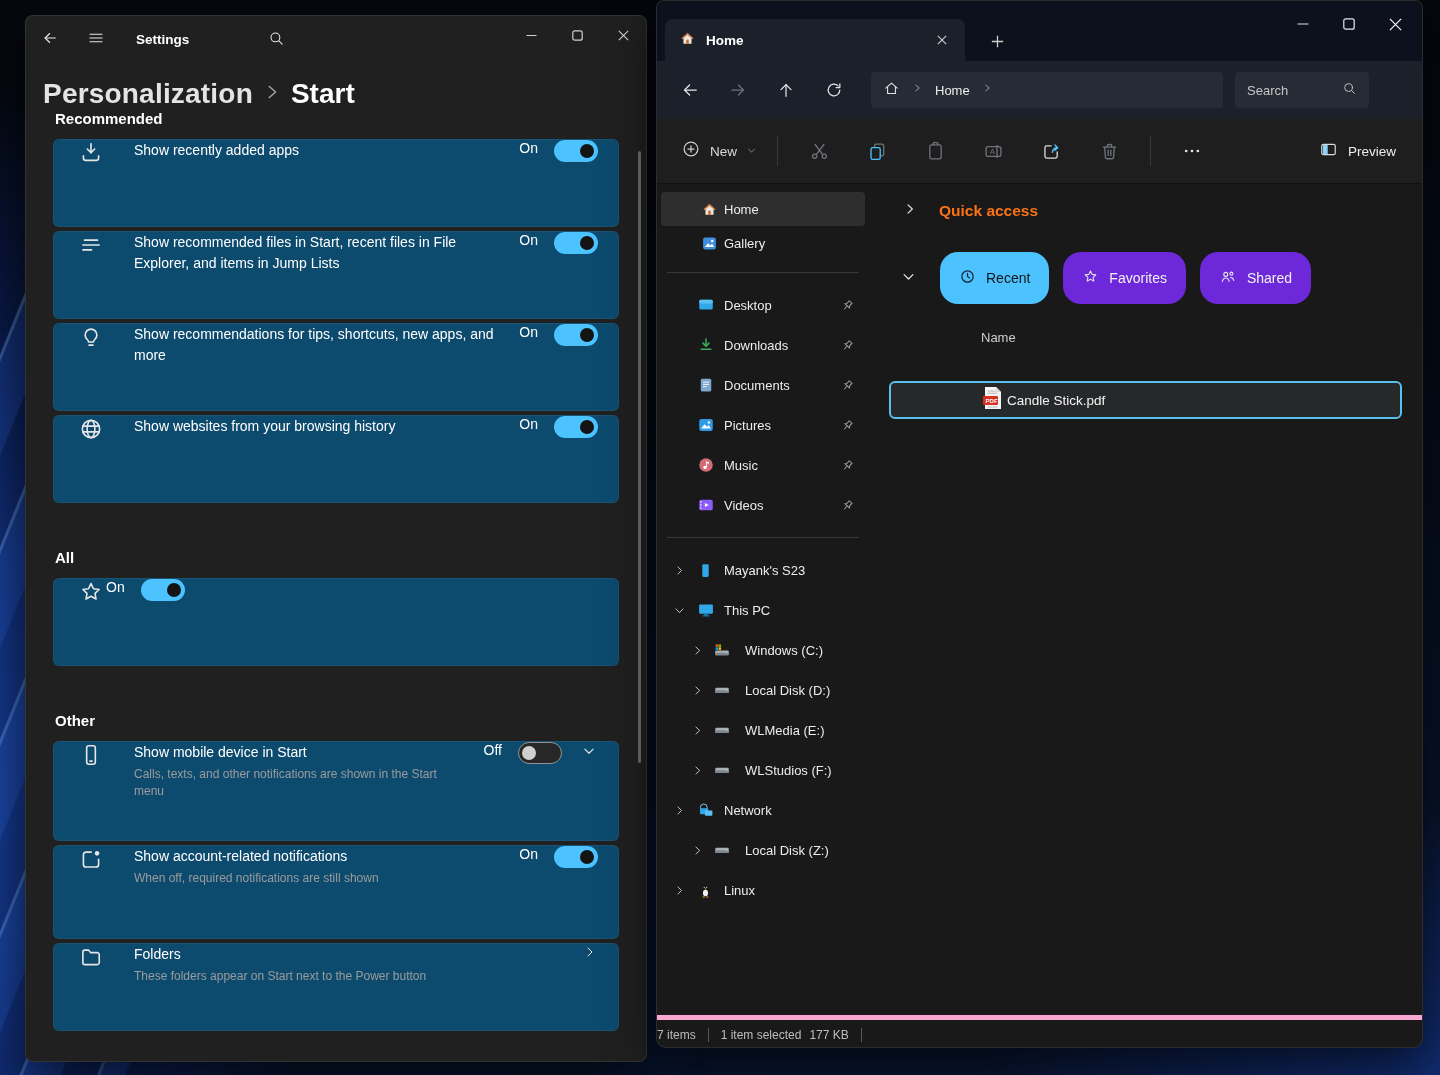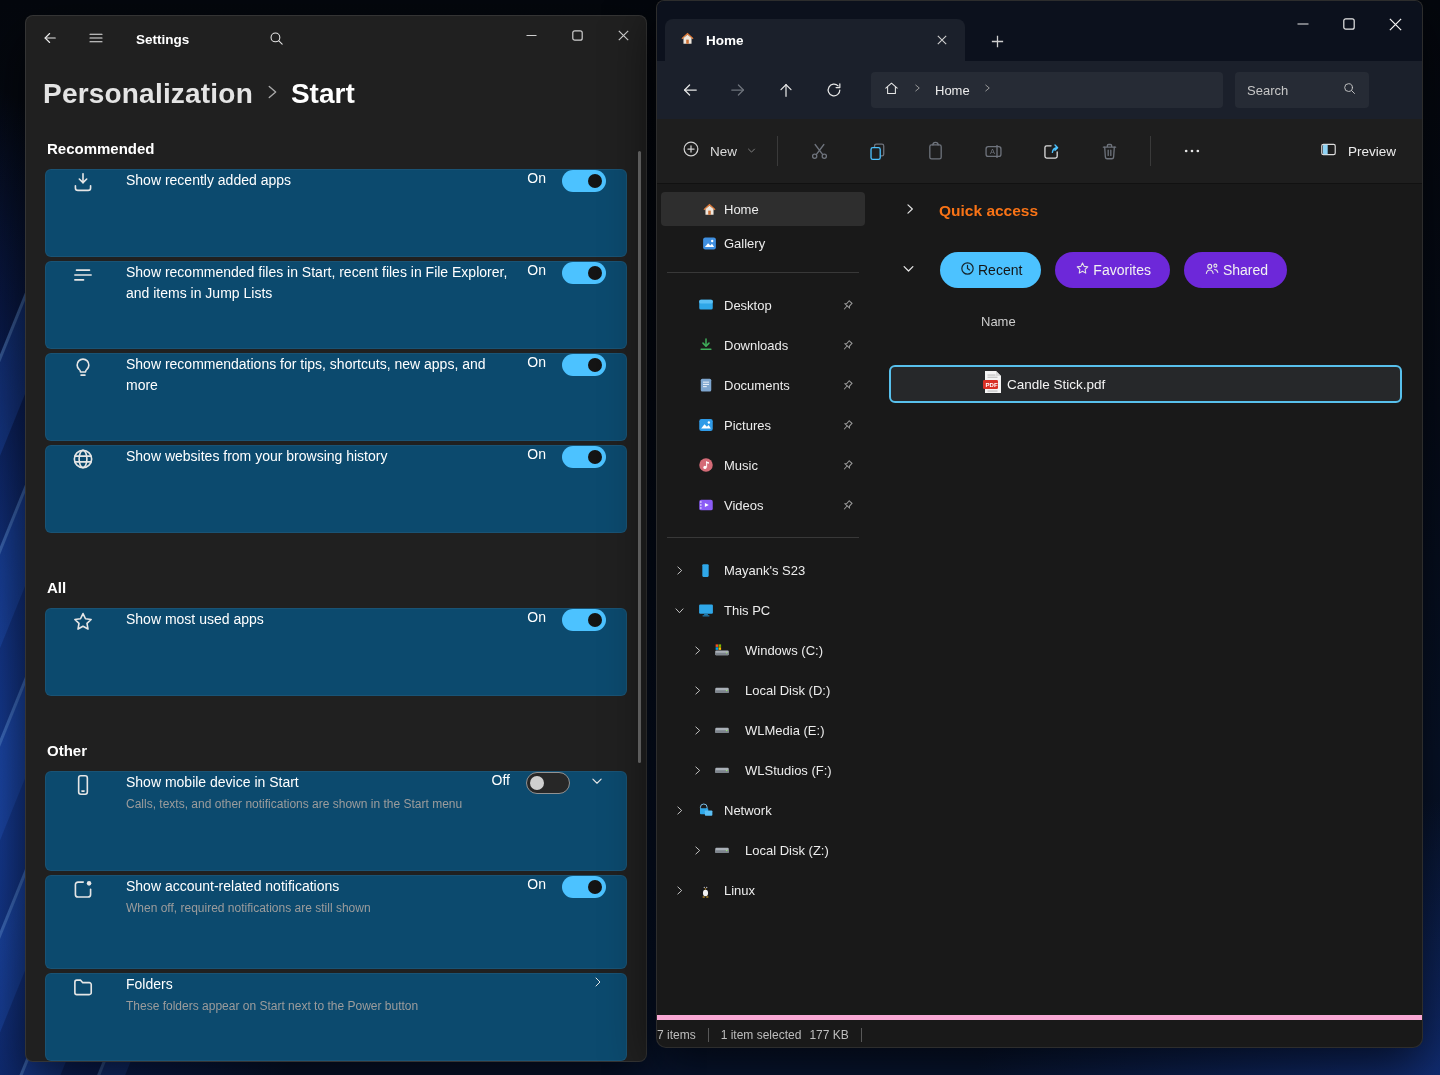--- a/index.html
+++ b/index.html
@@ -20,21 +20,21 @@
   
   .settings{left:25px;top:15px;width:622px;height:1047px;background:#202020;border-radius:8px;overflow:hidden}
   .s-titlebar{height:48px;position:relative}
   .s-tb-btn{position:absolute;top:6px;width:36px;height:36px;display:flex;align-items:center;justify-content:center;border-radius:5px}
   .s-title{position:absolute;left:110px;top:16px;font-size:13.5px;font-weight:700;color:#fff}
   .cap-controls{position:absolute;right:0;top:0;display:flex}
   .cap-btn{width:46px;height:38px;display:flex;align-items:center;justify-content:center}
   .breadcrumb{display:flex;align-items:center;margin:14px 0 0 17px;gap:12px}
   .crumb-parent{font-size:28px;font-weight:600;color:#e4e4e4;letter-spacing:.2px}
   .crumb-current{font-size:28px;font-weight:700;color:#ffffff}
-  .s-content{padding:0 19px;margin-top:30px}
+  .s-content{padding:0 27px;}
   .sec-header{font-size:15px;font-weight:700;color:#fff;margin:0 0 12px 2px}
   .sec-gap{margin-top:46px}
   .card{background:#0c4a6e;border:1px solid rgba(255,255,255,.055);border-radius:6px;display:flex;align-items:flex-start;
     padding:0 20px 0 22px;margin-bottom:4px;min-height:88px}
   .card.tall{min-height:100px}
   .card.mid{min-height:94px}
   .card-icon{width:30px;flex:none;display:flex;justify-content:center}
   .card-texts{margin-left:28px;flex:1;min-width:0;padding-right:14px}
   .card-title{font-size:14px;color:#fff;line-height:1.5}
   .card-sub{font-size:12px;color:#9c9c9c;margin-top:3px;line-height:1.45}
@@ -83,21 +83,21 @@
   .side-item.lvl2 .chev{left:30px}
   .side-item.lvl2 .it-icon{left:52px}
   .side-item.lvl2 .it-label{left:84px}
   .side-item .pin{position:absolute;right:10px;display:flex}
   .side-divider{height:1px;background:#383838;margin:12px 10px}
   .main{flex:1;position:relative}
   .qa-header{display:flex;align-items:center;gap:22px;margin:18px 0 0 34px}
   .qa-title{font-size:15.5px;font-weight:700;color:#f97316}
   .filters-row{display:flex;align-items:center;margin:32px 0 0 32px}
   .filters{display:flex;gap:14px;margin-left:24px}
-  .pill{height:36px;border-radius:18px;display:flex;align-items:center;gap:2px;padding:0 19px;font-size:14px}
+  .pill{height:52px;border-radius:18px;display:flex;align-items:center;gap:10px;padding:0 19px;font-size:14px}
   .pill.active{background:#4cc2ff;color:#151515;font-weight:400}
   .pill.normal{background:#6d28d9;color:#f2f2f2}
   .name-header{margin:26px 0 0 112px;font-size:13px;color:#cdcdcd}
   .file-row{margin:36px 20px 0 20px;height:38px;border:2px solid #58c0ec;background:#26282a;border-radius:6px;
     display:flex;align-items:center;padding-left:92px}
   .file-name{margin-left:4px;font-size:13.5px;color:#f4f4f4}
   .statusbar{height:34px;border-top:5px solid #f9a8d4;display:flex;align-items:center;font-size:12px;color:#bdbdbd;gap:12px}
   .status-div{width:1px;height:14px;background:#585858}
   .status-sel{display:flex;gap:8px}
 </style>
@@ -219,21 +219,20 @@
     </div>
 
     <div class="sec-header sec-gap">All</div>
 
     <div class="card">
       <span class="card-icon">
           <svg width="26" height="26" viewBox="0 0 24 24" class="sicon">
             <path d="M12 4.2l2.3 4.8 5.2.7-3.8 3.6.9 5.2L12 16l-4.6 2.5.9-5.2L4.5 9.7l5.2-.7z"></path>
           </svg>
         </span>
-      <span class="card-texts"><span class="card-title">Show most used apps</span></span>
       <span class="state-label">On</span>
       <span class="toggle on">
           <span class="knob"></span>
         </span>
     </div>
 
     <div class="sec-header sec-gap">Other</div>
 
     <div class="card tall">
       <span class="card-icon">

